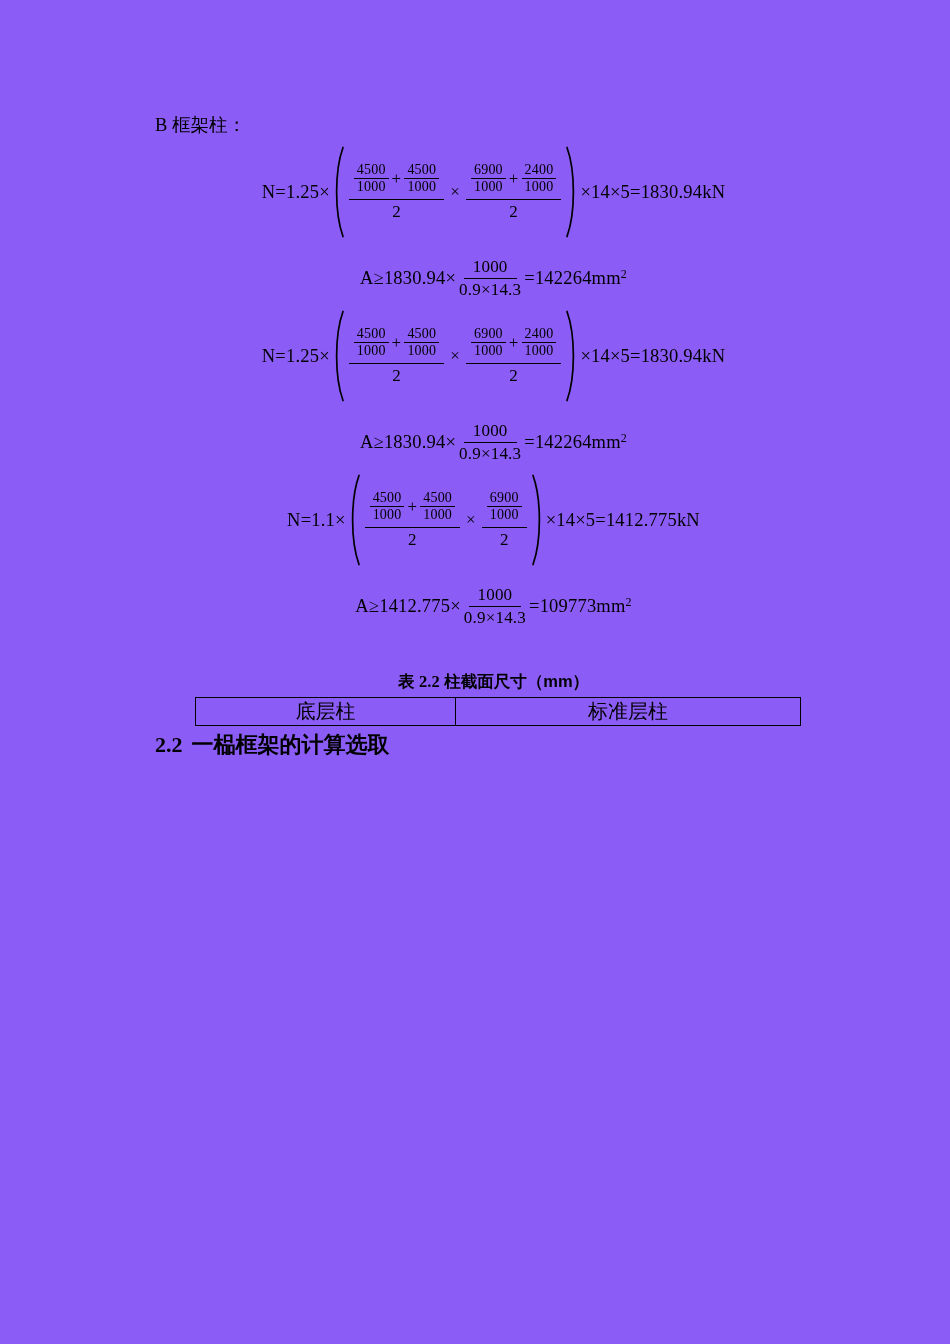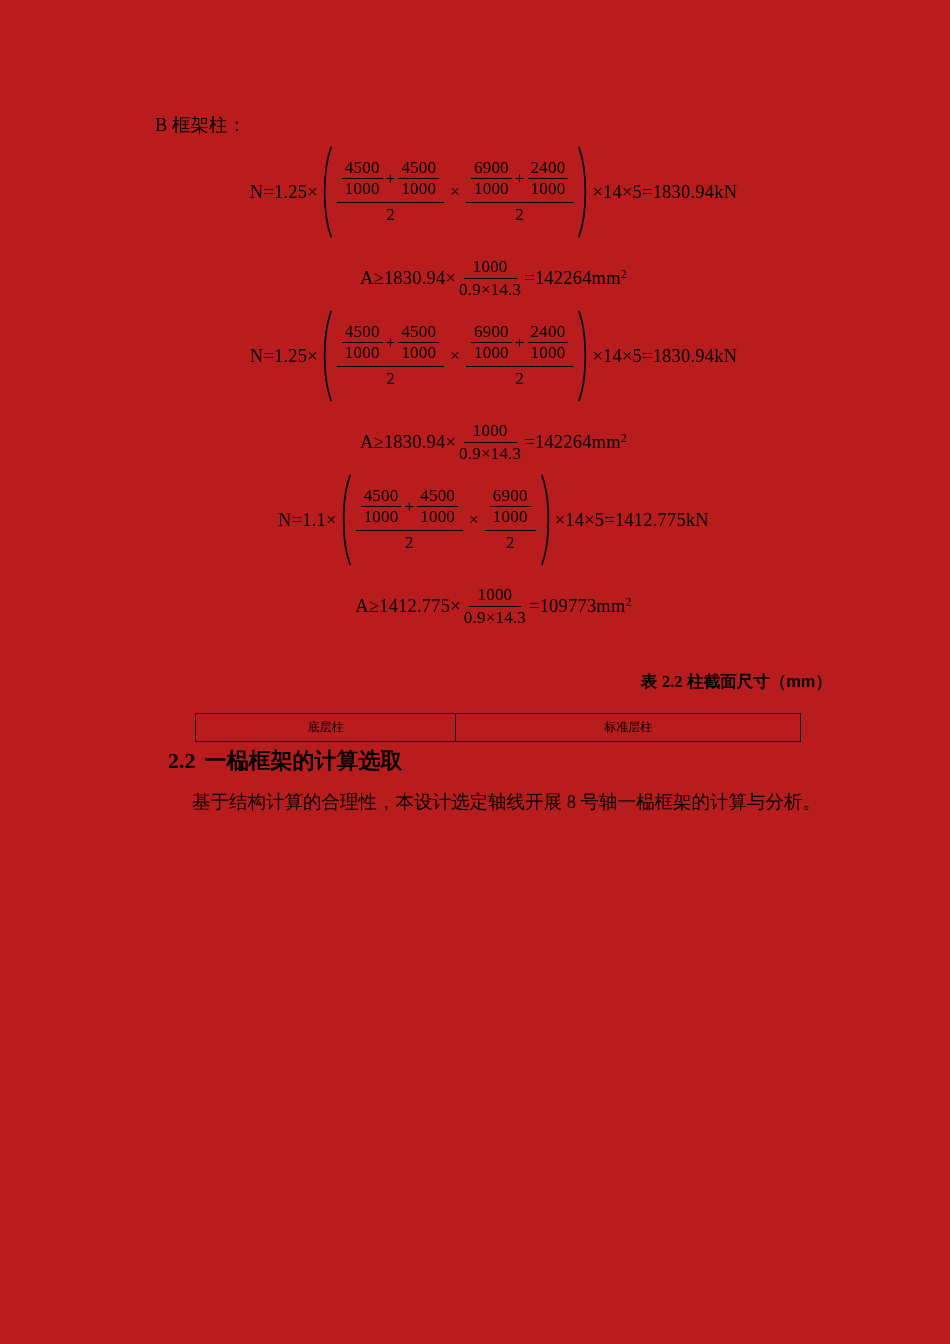--- a/index.html
+++ b/index.html
@@ -1,67 +1,67 @@
 <!DOCTYPE html>
 <html><head>
 <meta charset="utf-8">
 <style>
   * { margin:0; padding:0; box-sizing:border-box; }
   html,body { background:#888; }
   .page {
-    width:950px; height:1344px; margin:0 auto; background:#b91c1c; color:#000;
+    width:950px; height:1344px; margin:0 auto; background:#8b5cf6; color:#000;
     padding:113px 118px 0 155px; position:relative; overflow:hidden;
     font-family:"Liberation Serif","DejaVu Serif",serif;
   }
   .col-label { font-size:18.5px; line-height:24px; }
   .col-label.later { margin-top:15px; }
 
   .formula {
     display:flex; justify-content:center; align-items:center;
     font-size:18.5px; color:#000; letter-spacing:0.2px;
   }
   .formula-n { margin-top:9px; min-height:92px; }
   .formula-a { margin-top:17px; min-height:46px; }
 
   .ftext { white-space:pre; }
   .fop { margin:0 3px; font-size:17px; }
 
   .sfrac { display:inline-flex; flex-direction:column; align-items:center;
-           font-size:17px; line-height:1.18; }
+           font-size:14px; line-height:1.18; }
   .sfrac .sn { border-bottom:1.5px solid #000; padding:0 3px; }
   .sfrac .sd { padding:0 3px; }
 
   .bfrac { display:inline-flex; flex-direction:column; align-items:center; margin:0 3px; }
   .bfrac .bnum { display:inline-flex; align-items:center;
                  border-bottom:1.5px solid #000; padding:0 5px 3px; }
   .bfrac .bden { font-size:17px; line-height:1.2; padding-top:2px; }
 
   .afrac .bnum { font-size:17px; line-height:1.25; padding:0 9px 1px; }
   .afrac .bden { padding-top:1px; }
 
   .paren { display:inline-block; margin:0 1px; }
   .paren path { fill:none; stroke:#000; stroke-width:1.7; stroke-linecap:round; }
 
   .fsup { font-size:12px; position:relative; top:-6px; }
 
   .table-caption {
-    margin-top:42px; text-align:right; font-weight:bold; font-size:16.5px;
+    margin-top:42px; text-align:center; font-weight:bold; font-size:16.5px;
     font-family:"Liberation Sans","DejaVu Sans",sans-serif;
   }
   .table-caption .cap-num { font-family:"Liberation Serif","DejaVu Serif",serif; }
 
   table.dim-table {
-    width:606px; margin:20px 0 0 40px; border-collapse:collapse;
-    font-size:12px;
+    width:606px; margin:4px 0 0 40px; border-collapse:collapse;
+    font-size:20px;
   }
   table.dim-table td {
     border:1px solid #000; text-align:center; height:28px; vertical-align:middle;
   }
 
-  .section-heading { margin-top:4px; font-size:22px; line-height:30px;margin-left:13px; }
+  .section-heading { margin-top:4px; font-size:22px; line-height:30px; }
   .section-heading .h-num { font-family:"Liberation Serif","DejaVu Serif",serif; margin-right:9px; }
   .section-heading .h-txt { font-family:"Liberation Sans","DejaVu Sans",sans-serif; font-weight:bold; }
 
   .body-para { margin-top:13px; font-size:18.5px; line-height:1.5; text-indent:2em; }
 </style>
 </head>
 <body>
 
 <div class="page">
 
@@ -225,15 +225,14 @@
         <td>底层柱</td>
         <td>标准层柱</td>
       </tr>
     </tbody>
   </table>
 
   <h2 class="section-heading">
     <span class="h-num">2.2</span><span class="h-txt">一榀框架的计算选取</span>
   </h2>
 
-  <p class="body-para">基于结构计算的合理性，本设计选定轴线开展 8 号轴一榀框架的计算与分析。</p>
 
 </div>
 
 </body></html>

